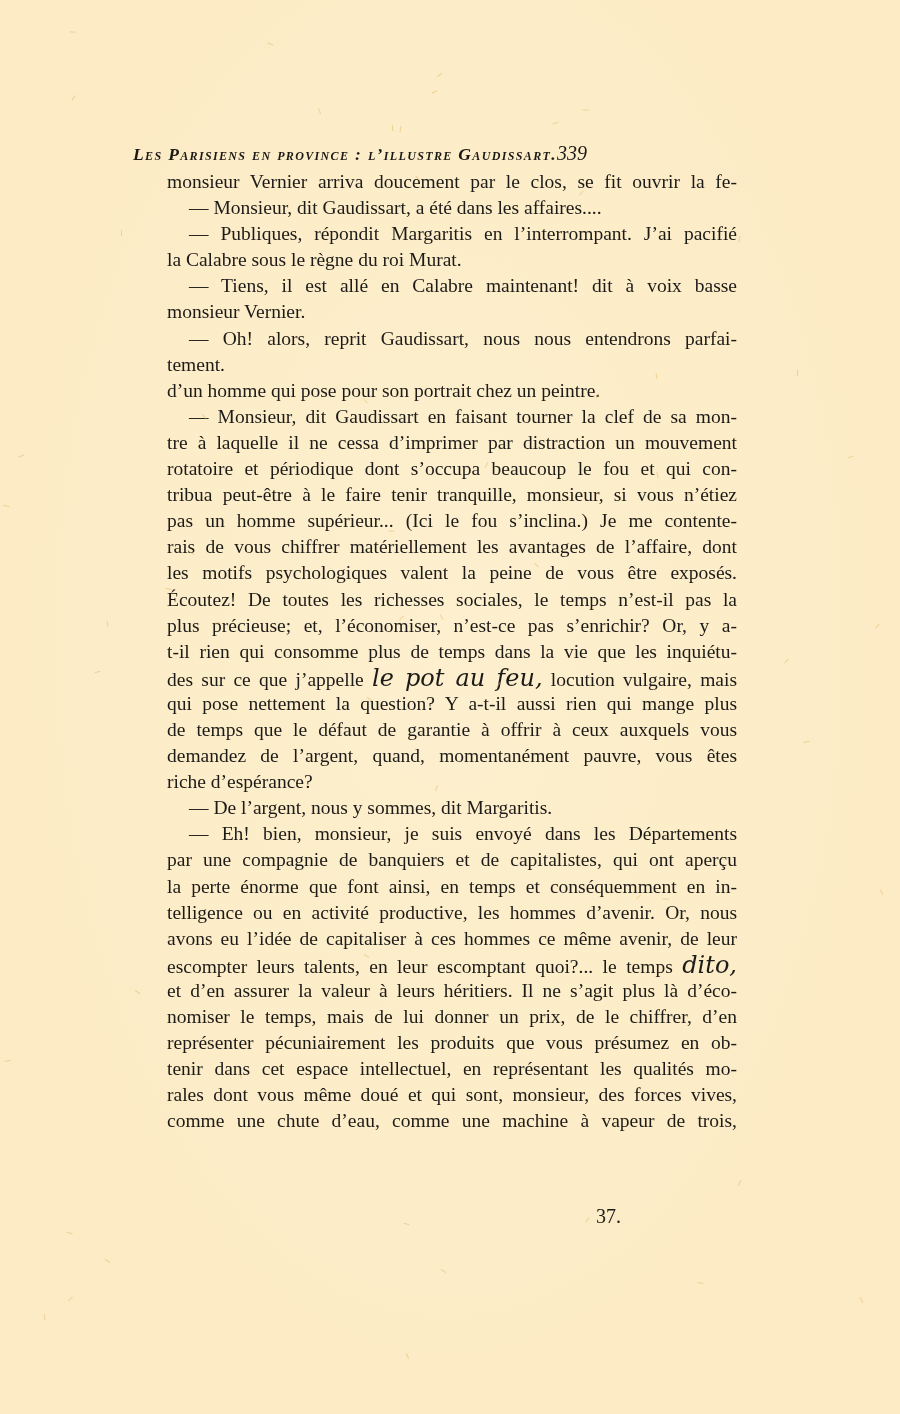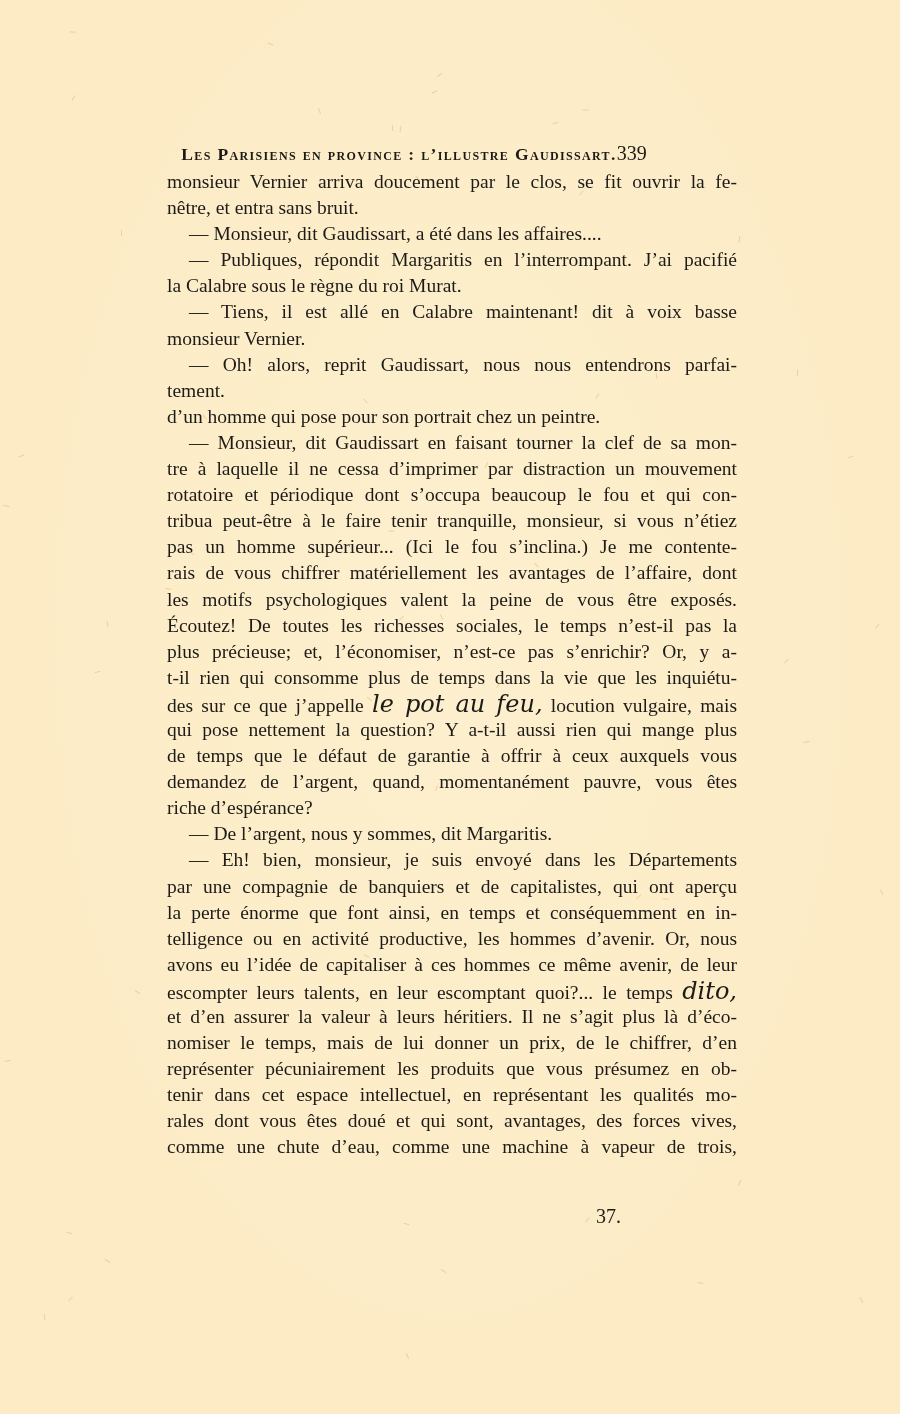--- a/index.html
+++ b/index.html
@@ -29,22 +29,23 @@
         radial-gradient(ellipse at 50% 45%, rgba(255,244,214,0.55) 0%, rgba(252,235,197,0) 70%),
         #fcebc5;
     }
     .running-head {
       position: absolute;
       left: 133px;
       top: 142px;
       width: 562px;
       height: 26px;
       display: flex;
-      justify-content: center;
+      justify-content: flex-start;
       align-items: baseline;
+      font-style: italic;
     }
     .running-title {
       font-family: "Liberation Serif", "DejaVu Serif", serif;
       font-weight: bold;
       font-variant: small-caps;
       font-size: 17.5px;
       letter-spacing: 1.35px;
       color: #1b1915;
       white-space: nowrap;
     }
@@ -104,21 +105,20 @@
 
 <div class="page">
 
   <div class="running-head">
     <span class="running-title">Les Parisiens en province : l’illustre Gaudissart.</span>
     <span class="page-number">339</span>
   </div>
 
   <div class="text-block" id="text-block">
       <div class="line justify">monsieur Vernier arriva doucement par le clos, se fit ouvrir la fe-</div>
-      <div class="line">nêtre, et entra sans bruit.</div>
       <div class="line indent">— Monsieur, dit Gaudissart, a été dans les affaires....</div>
       <div class="line justify indent">— Publiques, répondit Margaritis en l’interrompant. J’ai pacifié</div>
       <div class="line">la Calabre sous le règne du roi Murat.</div>
       <div class="line justify indent">— Tiens, il est allé en Calabre maintenant! dit à voix basse</div>
       <div class="line">monsieur Vernier.</div>
       <div class="line justify indent">— Oh! alors, reprit Gaudissart, nous nous entendrons parfai-</div>
       <div class="line">tement.</div>
       <div class="line">d’un homme qui pose pour son portrait chez un peintre.</div>
       <div class="line justify indent">— Monsieur, dit Gaudissart en faisant tourner la clef de sa mon-</div>
       <div class="line justify">tre à laquelle il ne cessa d’imprimer par distraction un mouvement</div>
@@ -139,21 +139,21 @@
       <div class="line justify indent">— Eh! bien, monsieur, je suis envoyé dans les Départements</div>
       <div class="line justify">par une compagnie de banquiers et de capitalistes, qui ont aperçu</div>
       <div class="line justify">la perte énorme que font ainsi, en temps et conséquemment en in-</div>
       <div class="line justify">telligence ou en activité productive, les hommes d’avenir. Or, nous</div>
       <div class="line justify">avons eu l’idée de capitaliser à ces hommes ce même avenir, de leur</div>
       <div class="line justify"><span>escompter leurs talents, en leur escomptant quoi?... le temps </span><em>dito,</em><span></span></div>
       <div class="line justify">et d’en assurer la valeur à leurs héritiers. Il ne s’agit plus là d’éco-</div>
       <div class="line justify">nomiser le temps, mais de lui donner un prix, de le chiffrer, d’en</div>
       <div class="line justify">représenter pécuniairement les produits que vous présumez en ob-</div>
       <div class="line justify">tenir dans cet espace intellectuel, en représentant les qualités mo-</div>
-      <div class="line justify">rales dont vous êtes doué et qui sont, avantages, des forces vives,</div>
+      <div class="line justify">rales dont vous même doué et qui sont, monsieur, des forces vives,</div>
       <div class="line justify">comme une chute d’eau, comme une machine à vapeur de trois,</div>
     </div>
 
   <div class="signature">37.</div>
 
   <div id="specks">
       <div class="speck" style="left: 436px; top: 785px; transform: rotate(20deg);"></div>
       <div class="speck" style="left: 217px; top: 620px; transform: rotate(91deg);"></div>
       <div class="speck" style="left: 69px; top: 1230px; transform: rotate(106deg);"></div>
       <div class="speck" style="left: 365px; top: 398px; transform: rotate(140deg);"></div>

